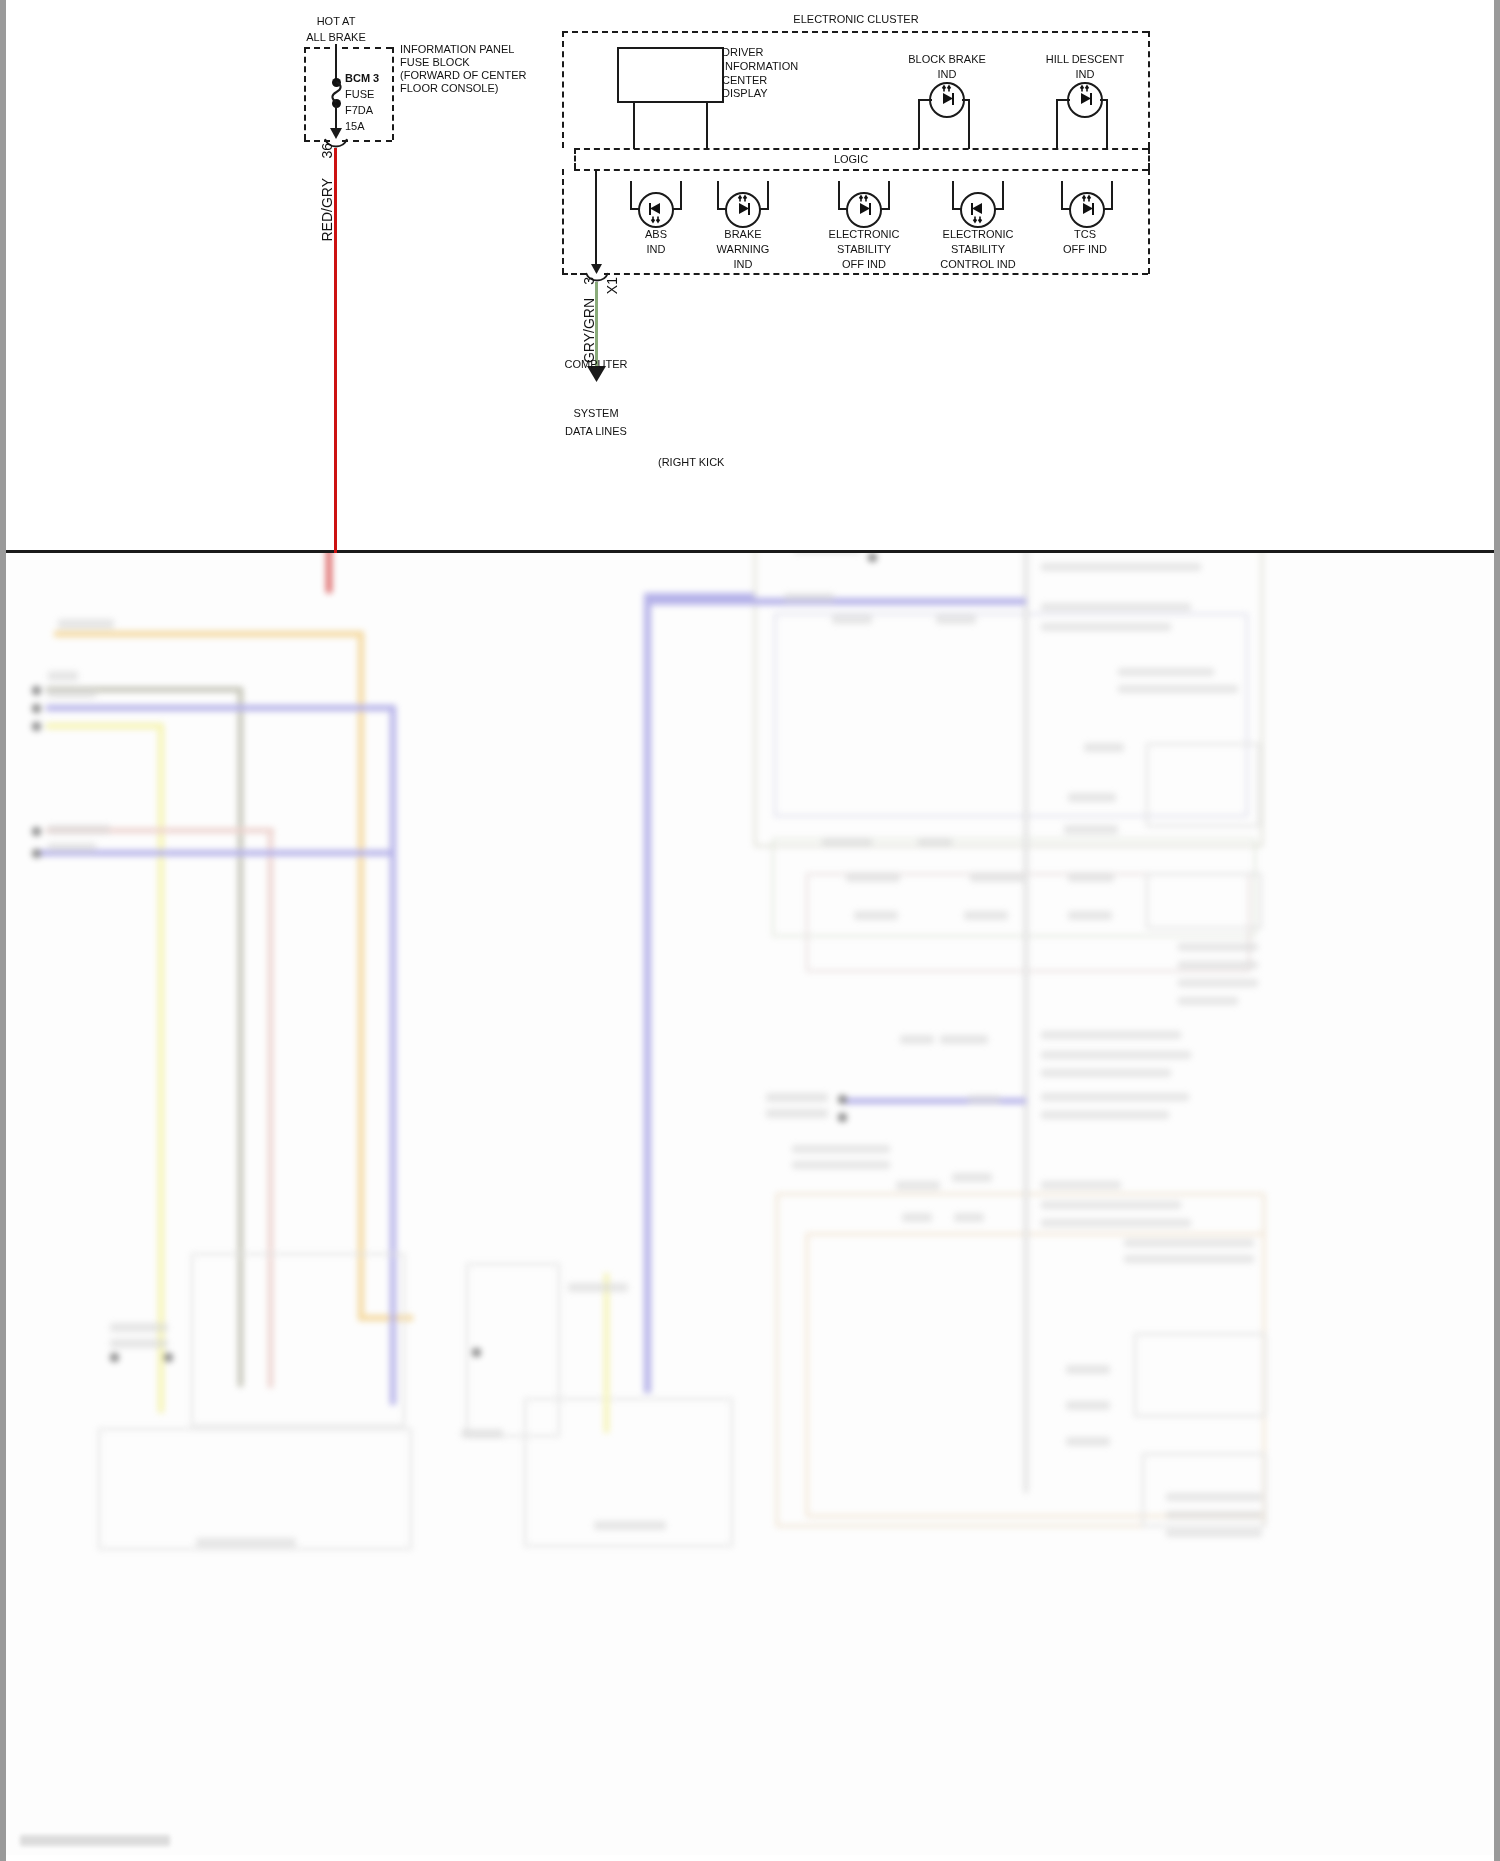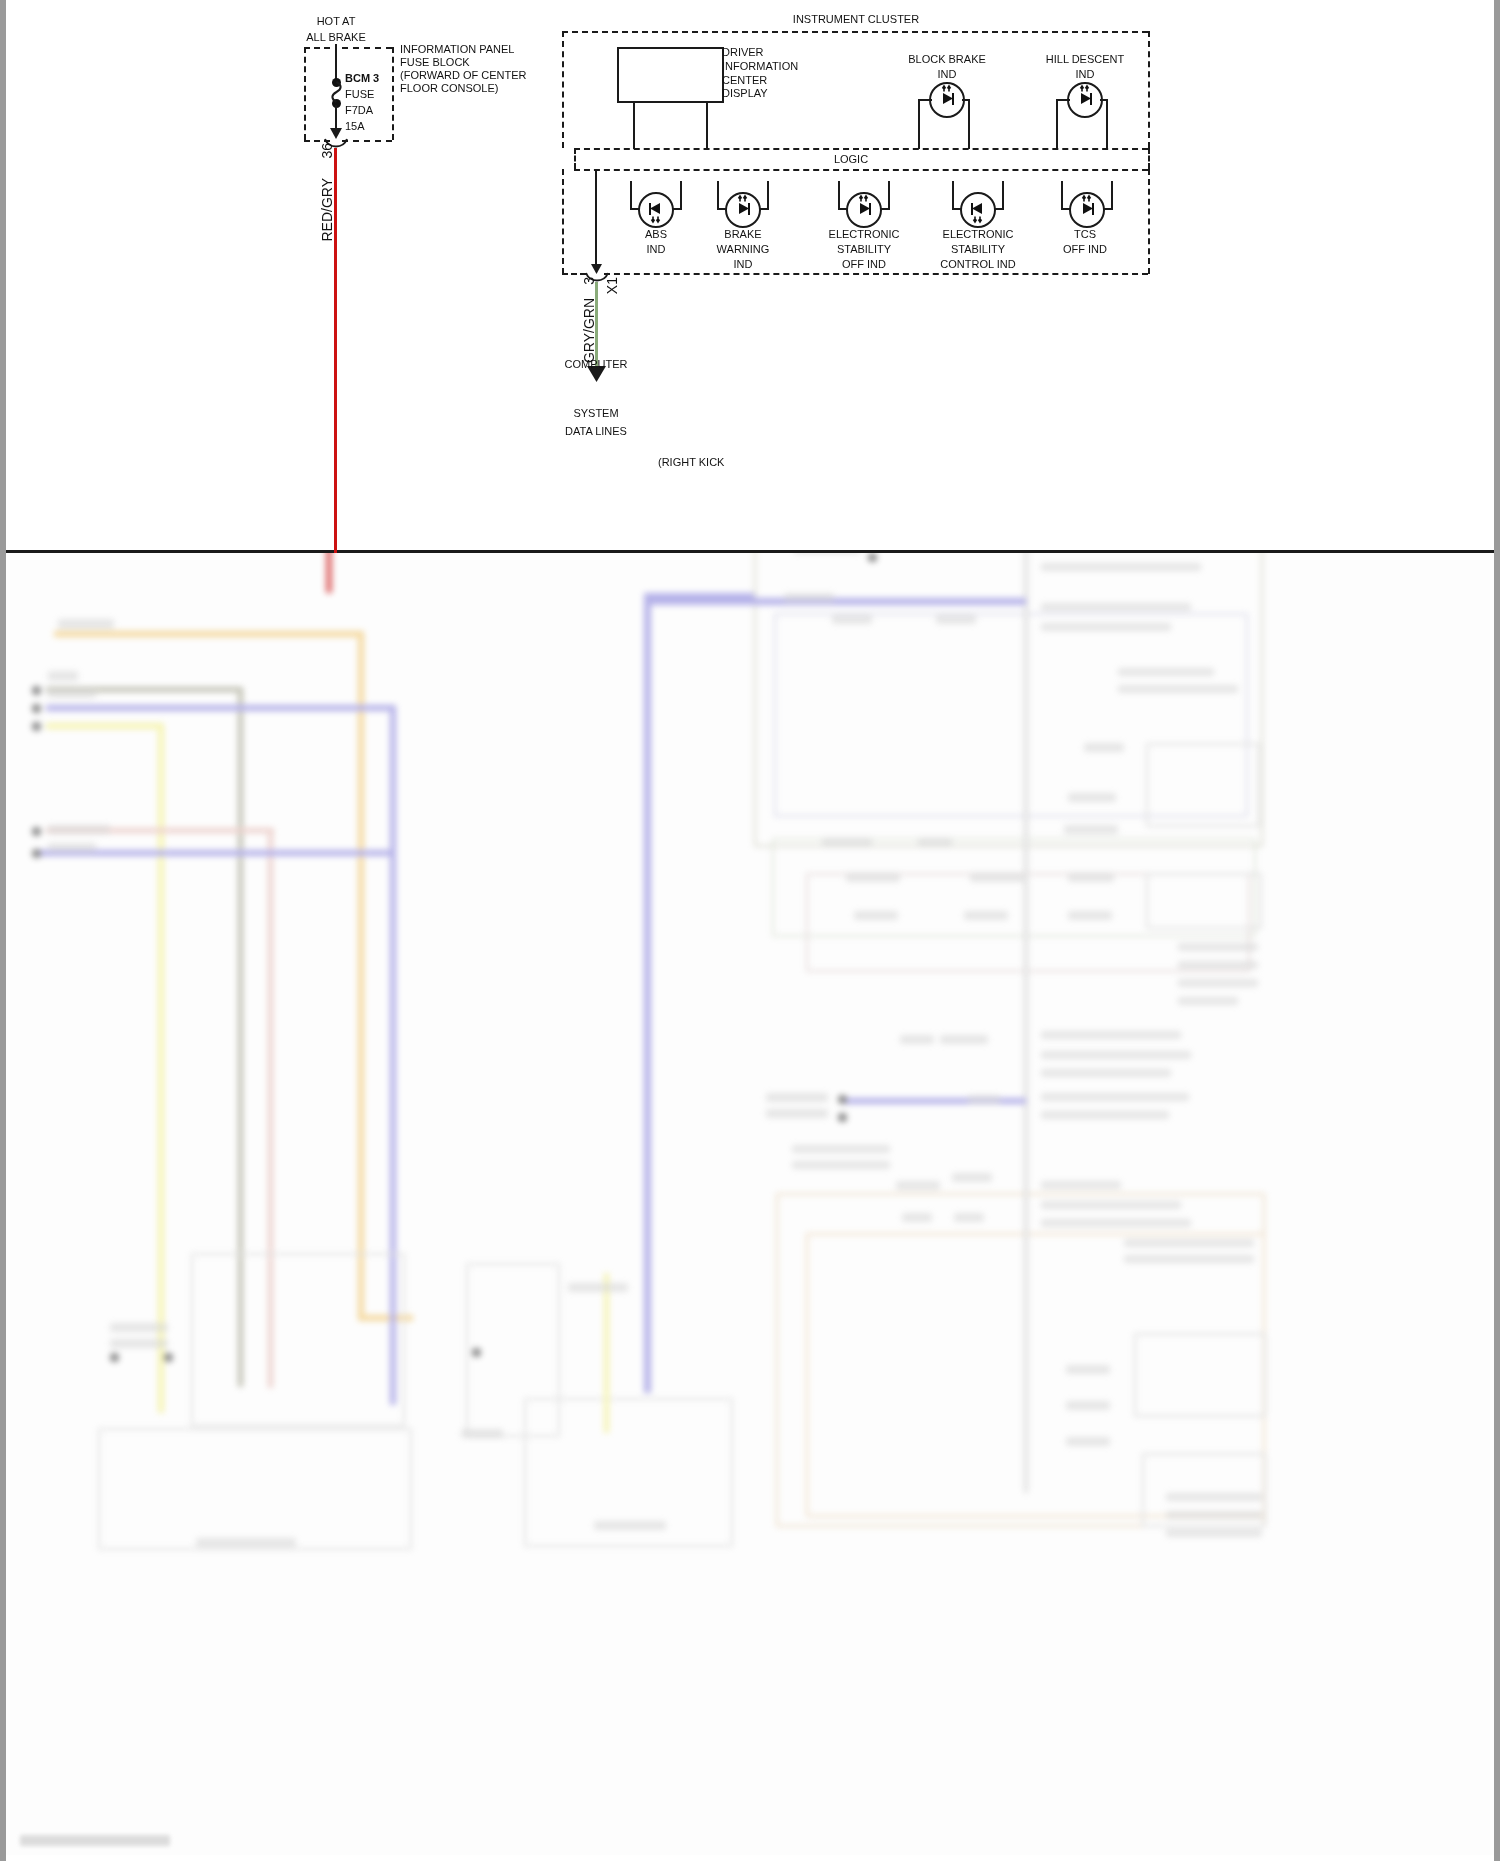--- a/index.html
+++ b/index.html
@@ -232,21 +232,21 @@
     <div class="t" style="left:394px;top:80px;">FLOOR CONSOLE)</div>
 
     <svg style="position:absolute;left:318px;top:138px;" width="24" height="14" viewBox="0 0 24 14">
       <path d="M1 1 C 5 11, 19 11, 23 1" fill="none" stroke="#1a1a1a" stroke-width="2"></path>
     </svg>
 
     <div class="wire wire-red" style="left:328px;top:148px;height:405px;"></div>
     <div class="t vert" style="left:313px;top:143px;font-size:14px;">36</div>
     <div class="t vert" style="left:313px;top:178px;font-size:14px;">RED/GRY</div>
 
-    <div class="t tc" style="left:700px;top:11px;width:300px;">INSTRUMENT CLUSTER</div>
+    <div class="t tc" style="left:700px;top:11px;width:300px;">ELECTRONIC CLUSTER</div>
 
     <div class="dashh" style="left:556px;top:31px;width:586px;"></div>
     <div class="dashv" style="left:556px;top:31px;height:117px;"></div>
     <div class="dashv" style="left:1142px;top:31px;height:117px;"></div>
 
     <div class="dashh" style="left:568px;top:148px;width:574px;"></div>
     <div class="dashh" style="left:568px;top:169px;width:574px;"></div>
     <div class="dashv" style="left:568px;top:148px;height:21px;"></div>
     <div class="dashv" style="left:1142px;top:148px;height:21px;"></div>
     <div class="t tc" style="left:795px;top:151px;width:100px;">LOGIC</div>

